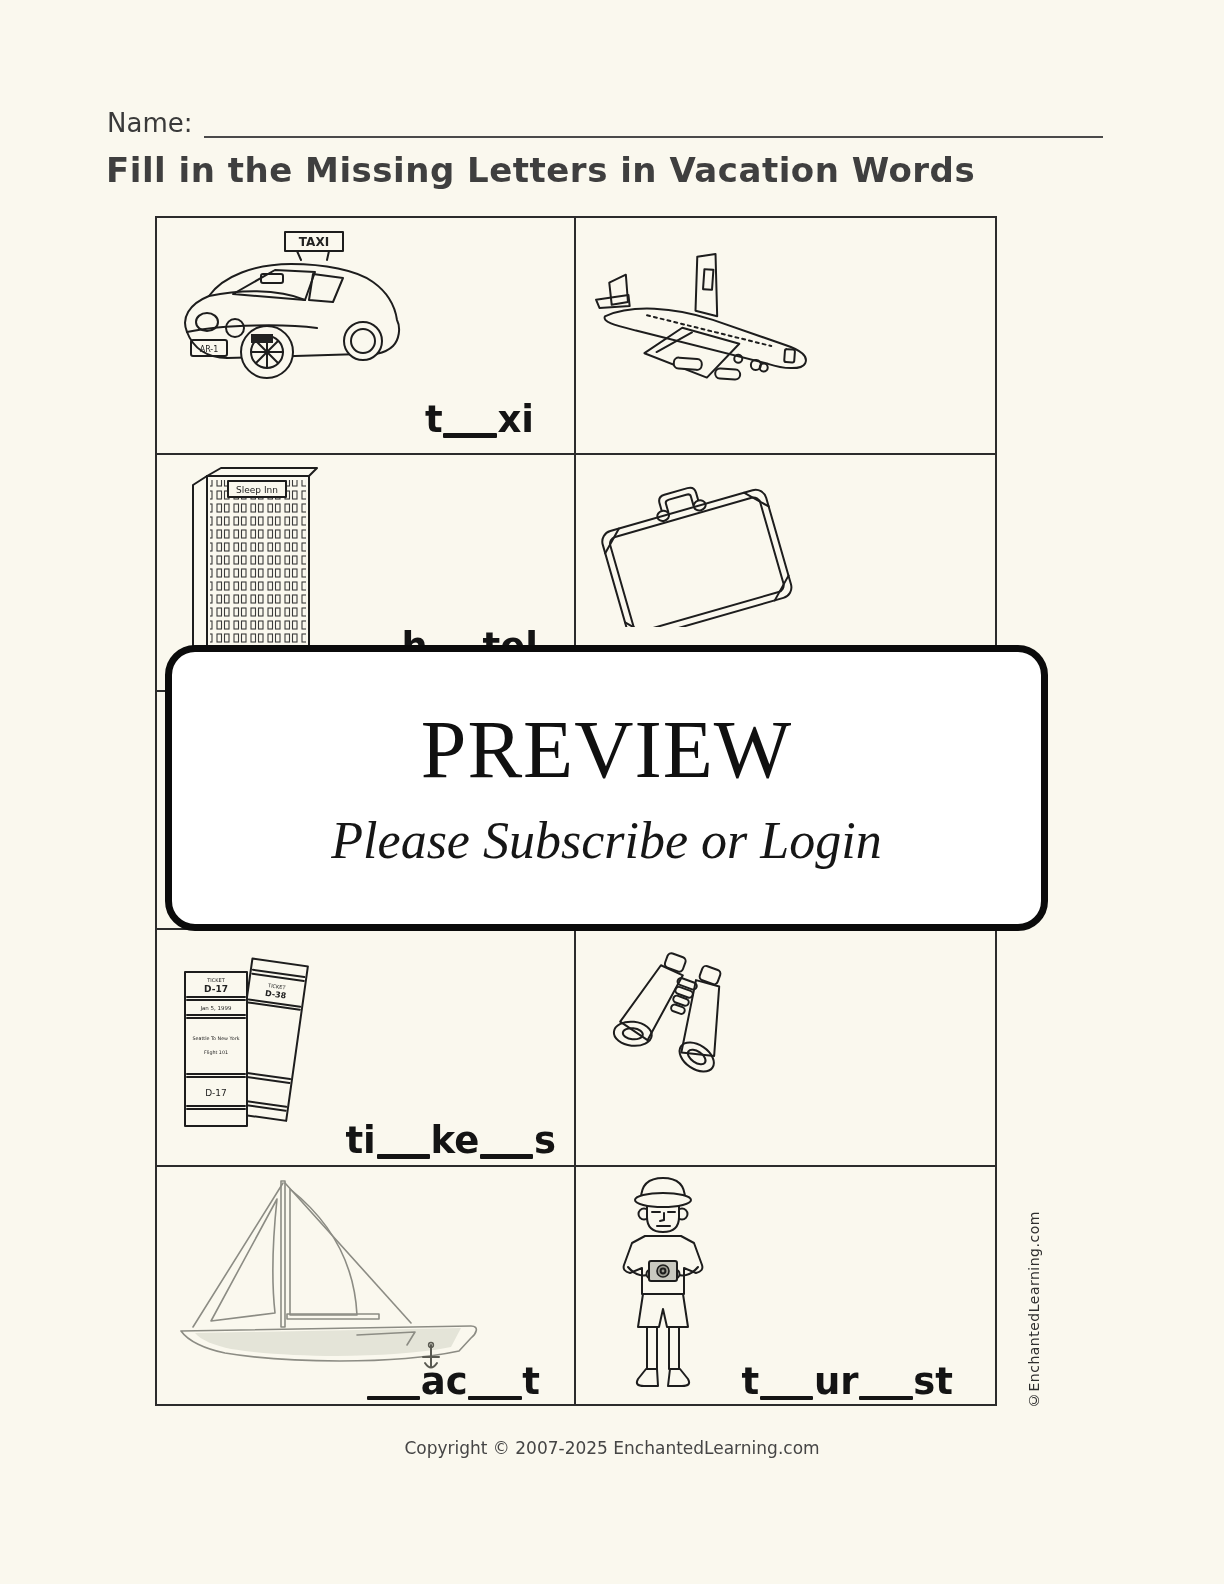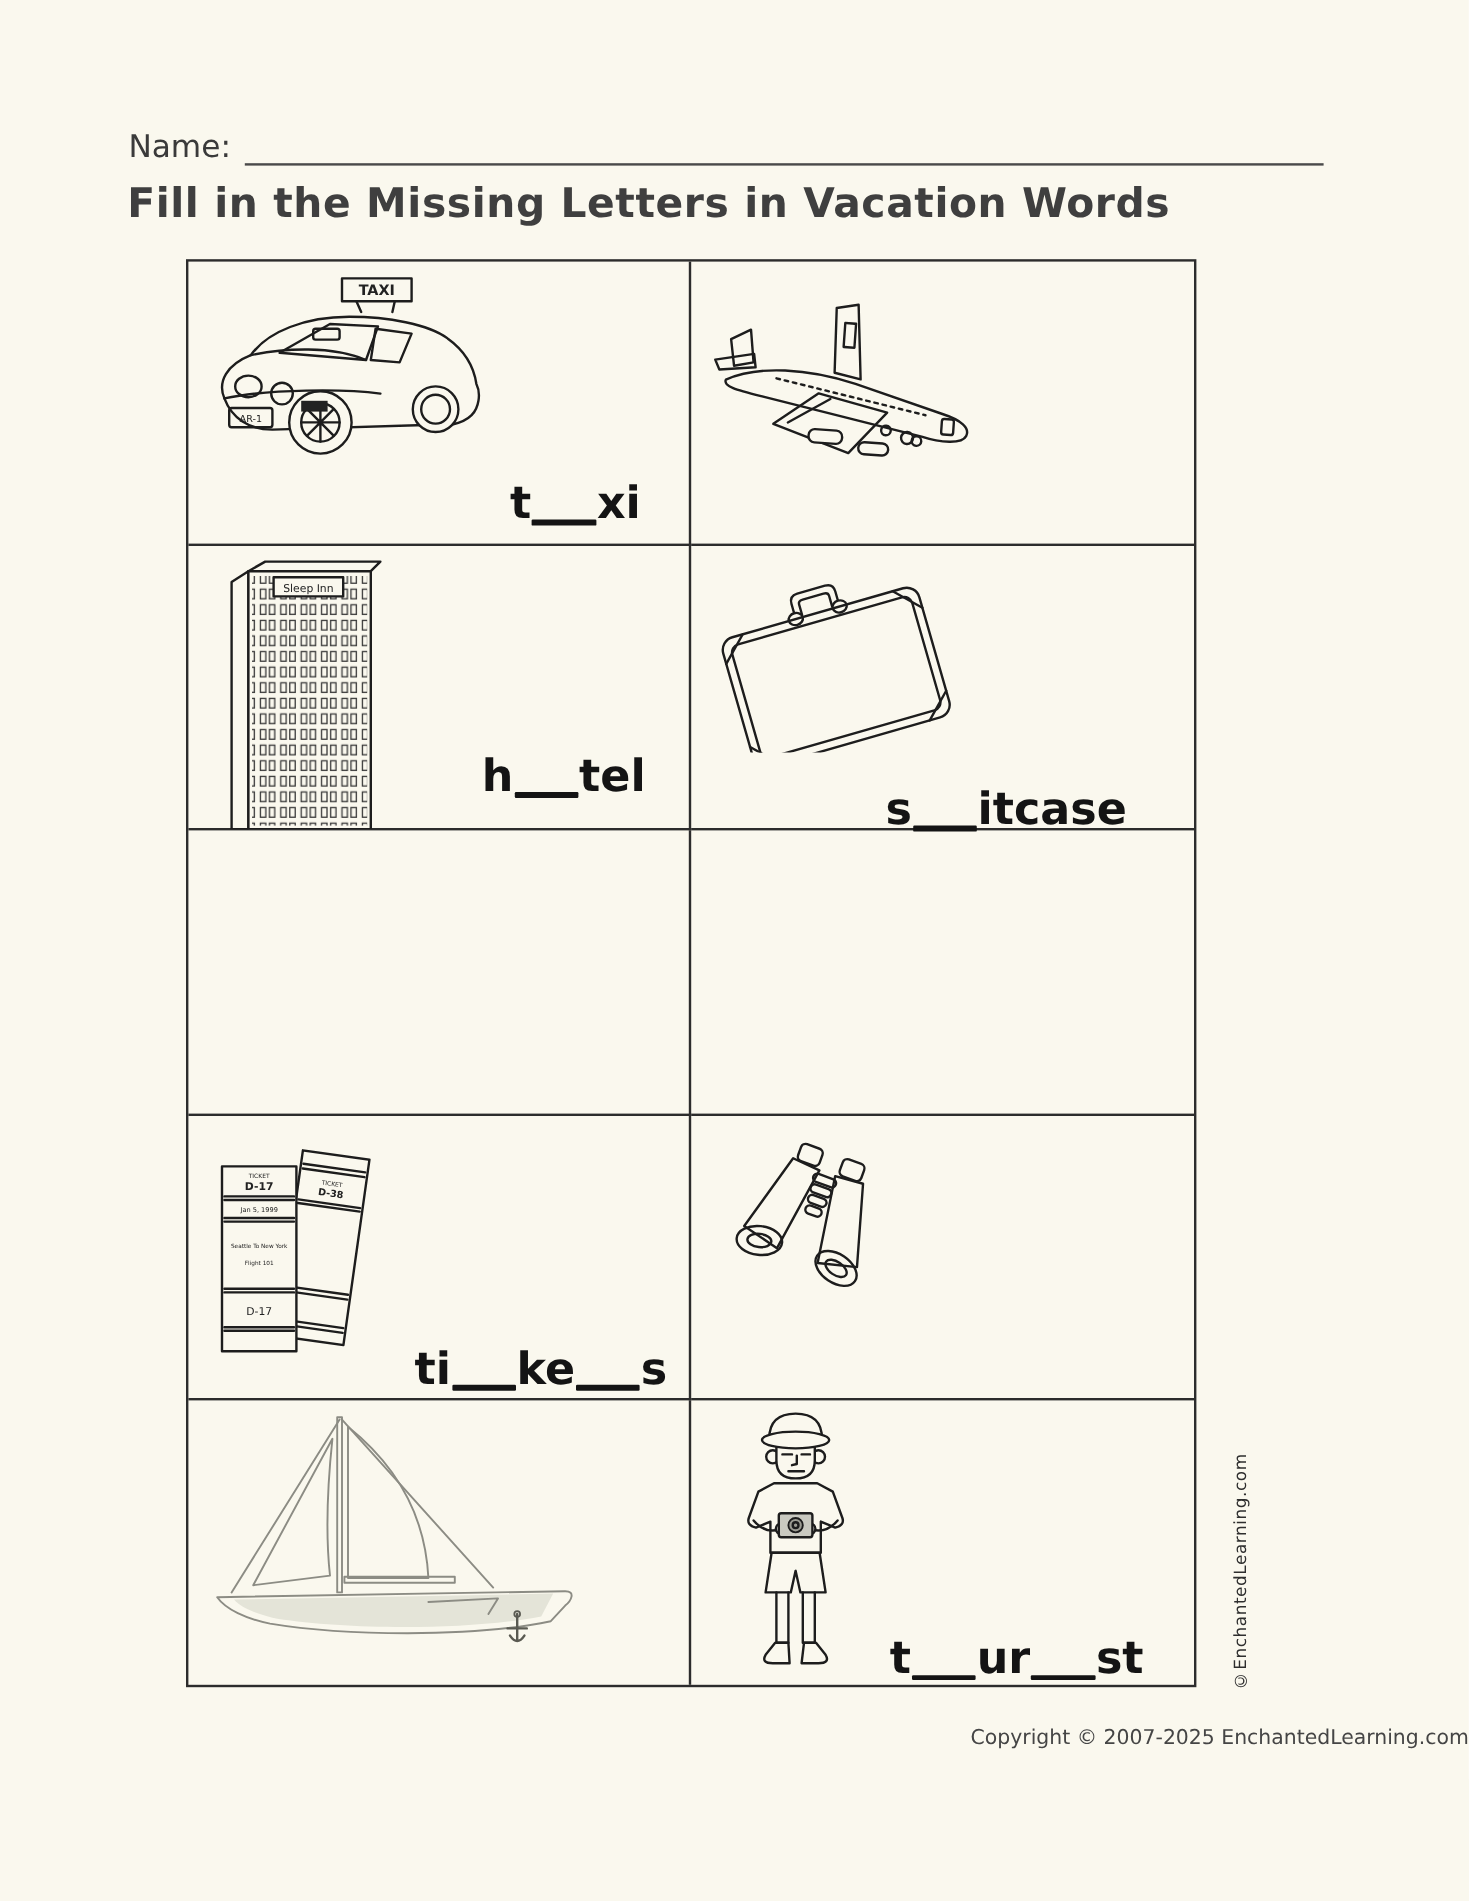--- a/index.html
+++ b/index.html
@@ -31,21 +31,21 @@
   
   .overlay{position:absolute;left:165px;top:645px;width:883px;height:286px;background:#ffffff;
            border:7px solid #0b0b0b;border-radius:30px;box-sizing:border-box;
            display:flex;flex-direction:column;align-items:center;justify-content:center;gap:24px;}
   .overlay-title{font-family:"Liberation Serif","DejaVu Serif",serif;font-size:82px;color:#101010;line-height:1;letter-spacing:1px;}
   .overlay-sub{font-family:"Liberation Serif","DejaVu Serif",serif;font-style:italic;font-size:52px;color:#161616;line-height:1;}
 
   
   .side-credit{position:absolute;left:1026px;top:1208px;height:200px;writing-mode:vertical-rl;transform:rotate(180deg);
                font-size:14px;color:#2e2e2e;letter-spacing:0.5px;white-space:nowrap;}
-  .footer{position:absolute;left:0;top:1438px;width:100%;text-align:right;font-size:17px;color:#454545;}
+  .footer{position:absolute;left:0;top:1438px;width:100%;text-align:center;font-size:17px;color:#454545;}
 </style>
 </head>
 <body>
 
 <div id="page">
 
   <div class="name-row">
     <span class="name-label">Name:</span>
     <span class="name-line"></span>
   </div>
@@ -189,20 +189,21 @@
         <path class="gray" d="M114,24 C110,62 108,102 112,138 L48,146 Z"></path>
         <path class="gray" d="M127,14 C177,54 192,100 194,140 L127,140 Z"></path>
         <rect class="gray" x="118" y="6" width="4" height="146" fill="#d9d9cf"></rect>
         <rect class="gray" x="124" y="139" width="92" height="5" fill="#d9d9cf"></rect>
         <path class="gray" d="M18,156 L308,151 C317,151 313,159 308,163 L296,176 C230,190 122,188 62,178 C42,174 25,166 18,156 Z" fill="#faf8ee"></path>
         <path d="M32,158 L298,153 L288,172 C226,184 126,183 68,174 C50,170 38,165 32,158 Z" fill="#e4e4d8" stroke="none"></path>
         <path class="gray" d="M194,160 L252,157 L244,170"></path>
         <path d="M268,170 L268,192 M260,182 H276 M262,188 Q268,197 274,188" stroke="#5a5a52" stroke-width="2" fill="none" stroke-linecap="round"></path>
         <circle cx="268" cy="170" r="2.4" fill="none" stroke="#5a5a52" stroke-width="1.5"></circle>
       </svg>
+      <div class="word" style="right:34px;bottom:0px;"><span class="blank" style="width: 1.44em;"></span>ac<span class="blank" style="width: 1.44em;"></span>t</div>
     </div>
 
     <div class="cell">
       <svg class="art" style="left:28px;top:6px;" width="118" height="230" viewBox="0 0 118 230">
         <circle class="ink" cx="40" cy="41" r="5.5" stroke-width="2.4"></circle>
         <circle class="ink" cx="78" cy="41" r="5.5" stroke-width="2.4"></circle>
         <path class="ink-bg" d="M43,30 L43,44 Q43,59 59,59 Q75,59 75,44 L75,30 Z" stroke-width="2.4"></path>
         <path class="ink-bg" d="M37,26 Q37,5 59,5 Q81,5 81,26 Z" stroke-width="2.4"></path>
         <ellipse class="ink-bg" cx="59" cy="27" rx="28" ry="7" stroke-width="2.4"></ellipse>
         <path class="ink" d="M48,39 L56,39 M64,39 L71,39 M60,40 L60,47 L56,48 M53,53 L66,53" stroke-width="1.8"></path>
@@ -216,17 +217,21 @@
         <path class="ink-bg" d="M39,121 L79,121 L84,154 L63,154 L59,136 L55,154 L34,154 Z" stroke-width="2.4"></path>
         <path class="ink" d="M43,154 L43,196 L53,196 L53,154 M65,154 L65,196 L75,196 L75,154" stroke-width="2.4"></path>
         <path class="ink-bg" d="M42,196 L34,206 Q30,213 40,213 L54,213 L53,196 Z" stroke-width="2.2"></path>
         <path class="ink-bg" d="M66,196 L64,213 L78,213 Q88,213 84,206 L76,196 Z" stroke-width="2.2"></path>
       </svg>
       <div class="word" style="right:42px;bottom:0px;margin-left:20px;">t<span class="blank" style="width: 1.44em;"></span>ur<span class="blank" style="width: 1.44em;"></span>st</div>
     </div>
 
   </div>
 
+  <div class="overlay">
+    <div class="overlay-title">PREVIEW</div>
+    <div class="overlay-sub">Please Subscribe or Login</div>
+  </div>
 
   <div class="side-credit">©EnchantedLearning.com</div>
   <div class="footer">Copyright © 2007-2025 EnchantedLearning.com</div>
 
 </div>
 
 </body></html>

